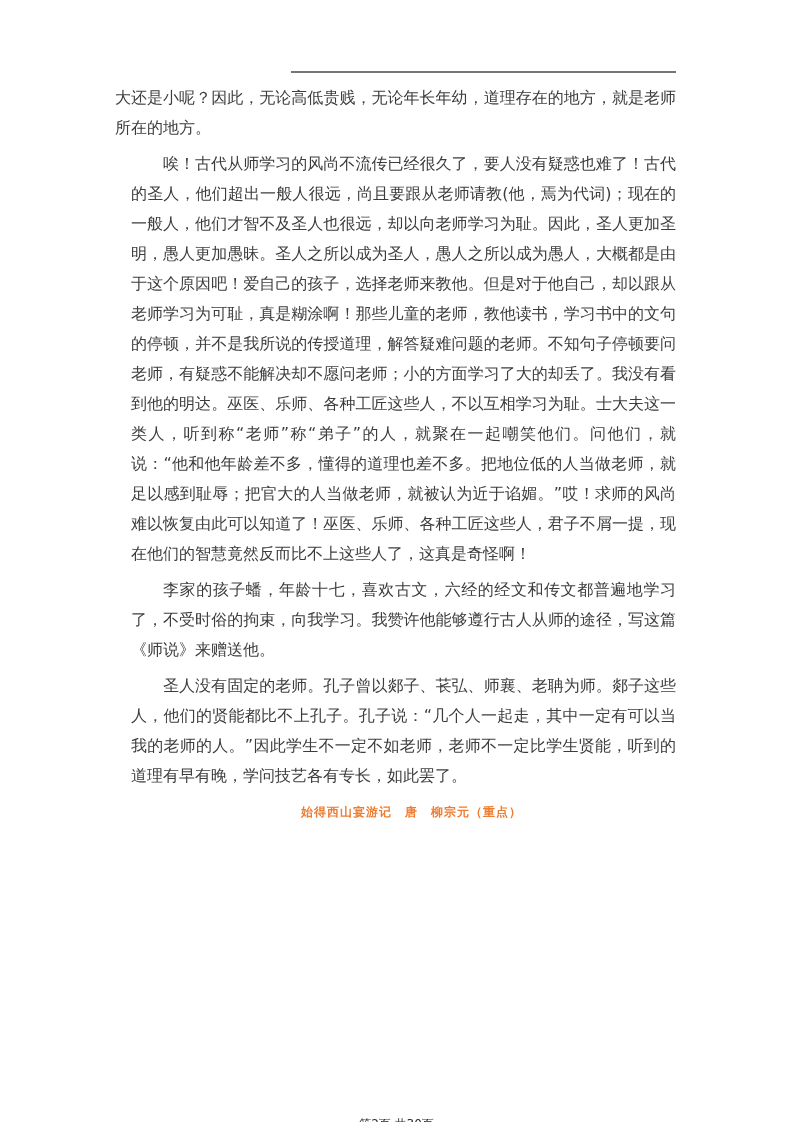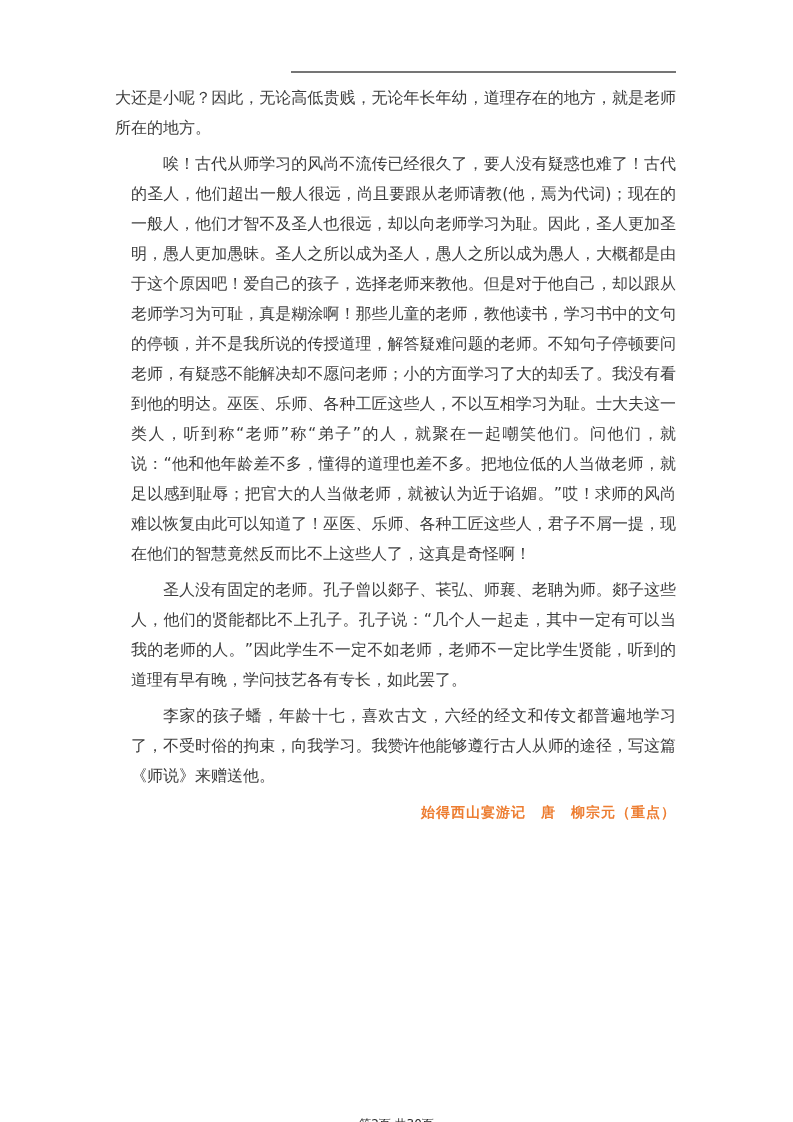--- a/index.html
+++ b/index.html
@@ -38,26 +38,26 @@
   .content p {
     margin: 0 0 6px 0;
   }
   .content p.indent {
     text-indent: 2em;
     margin-left: 16px;
   }
   .section-heading {
     margin: 0 0 6px 0;
     padding-left: 32px;
-    font-size: 14px;
+    font-size: 12px;
     line-height: 30px;
     font-weight: bold;
     color: #ed7d31;
     letter-spacing: 1px;
-    text-align: right;
+    text-align: center;
   }
   .footer {
     position: absolute;
     left: 0;
     top: 1116px;
     width: 793px;
     text-align: center;
     font-size: 12px;
     line-height: 16px;
     color: #2b2b2b;
@@ -68,23 +68,23 @@
 
 <div class="page">
 
   <div class="header-rule"></div>
 
   <div class="content">
     <p>大还是小呢？因此，无论高低贵贱，无论年长年幼，道理存在的地方，就是老师所在的地方。</p>
 
     <p class="indent">唉！古代从师学习的风尚不流传已经很久了，要人没有疑惑也难了！古代的圣人，他们超出一般人很远，尚且要跟从老师请教(他，焉为代词)；现在的一般人，他们才智不及圣人也很远，却以向老师学习为耻。因此，圣人更加圣明，愚人更加愚昧。圣人之所以成为圣人，愚人之所以成为愚人，大概都是由于这个原因吧！爱自己的孩子，选择老师来教他。但是对于他自己，却以跟从老师学习为可耻，真是糊涂啊！那些儿童的老师，教他读书，学习书中的文句的停顿，并不是我所说的传授道理，解答疑难问题的老师。不知句子停顿要问老师，有疑惑不能解决却不愿问老师；小的方面学习了大的却丢了。我没有看到他的明达。巫医、乐师、各种工匠这些人，不以互相学习为耻。士大夫这一类人，听到称“老师”称“弟子”的人，就聚在一起嘲笑他们。问他们，就说：“他和他年龄差不多，懂得的道理也差不多。把地位低的人当做老师，就足以感到耻辱；把官大的人当做老师，就被认为近于谄媚。”哎！求师的风尚难以恢复由此可以知道了！巫医、乐师、各种工匠这些人，君子不屑一提，现在他们的智慧竟然反而比不上这些人了，这真是奇怪啊！</p>
 
+    <p class="indent">李家的孩子蟠，年龄十七，喜欢古文，六经的经文和传文都普遍地学习了，不受时俗的拘束，向我学习。我赞许他能够遵行古人从师的途径，写这篇《师说》来赠送他。</p>
+
     <p class="indent">圣人没有固定的老师。孔子曾以郯子、苌弘、师襄、老聃为师。郯子这些人，他们的贤能都比不上孔子。孔子说：“几个人一起走，其中一定有可以当我的老师的人。”因此学生不一定不如老师，老师不一定比学生贤能，听到的道理有早有晚，学问技艺各有专长，如此罢了。</p>
-
-    <p class="indent">李家的孩子蟠，年龄十七，喜欢古文，六经的经文和传文都普遍地学习了，不受时俗的拘束，向我学习。我赞许他能够遵行古人从师的途径，写这篇《师说》来赠送他。</p>
 
     <h2 class="section-heading">始得西山宴游记　唐　柳宗元（重点）</h2>
 
   </div>
 
   <div class="footer">第2页,共30页</div>
 
 </div>
 
 </body></html>

